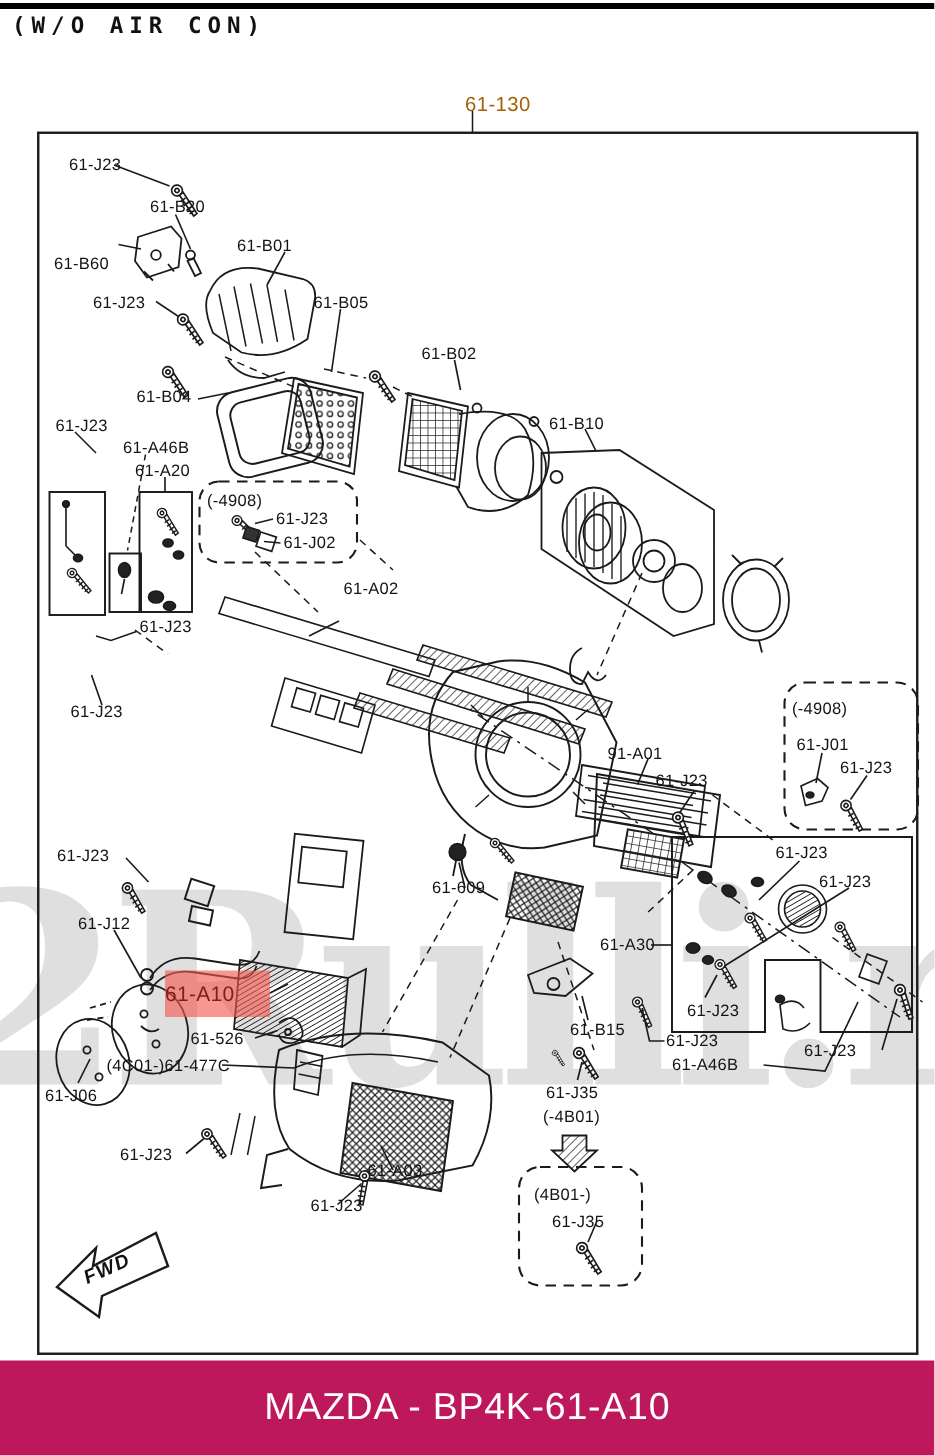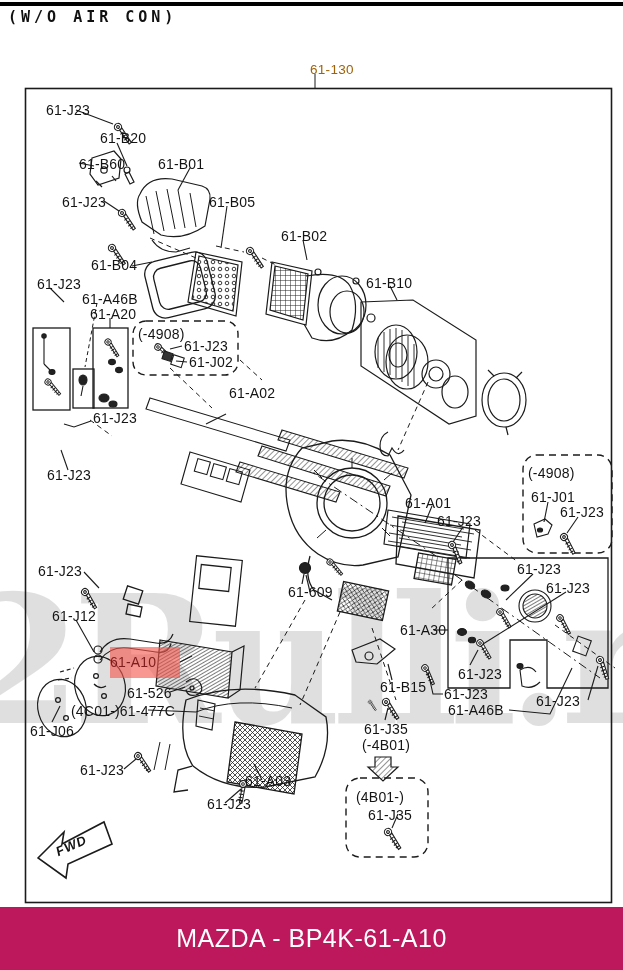--- a/index.html
+++ b/index.html
@@ -19,21 +19,21 @@
   }
   .watermark{
     position:absolute;left:-42px;top:556px;z-index:0;
     font-family:"DejaVu Serif",serif;font-weight:700;
     font-size:178px;letter-spacing:-9px;color:rgba(0,0,0,0.125);
     white-space:nowrap;user-select:none;
   }
   svg.lineart{position:absolute;left:0;top:0;z-index:1;}
   #labels-layer{position:absolute;left:0;top:0;width:623px;height:970px;z-index:2;pointer-events:none;}
   .plabel{
-    position:absolute;font-size:14px;color:#141414;letter-spacing:.2px;
+    position:absolute;font-size:11px;color:#141414;letter-spacing:.2px;
     white-space:nowrap;line-height:15px;
   }
   .plabel.highlight{
     width:70px;height:31px;line-height:31px;
     background:rgba(244,87,77,0.62);color:#7e1d1c;font-size:14px;
   }
   .fwd-label{
     position:absolute;left:55px;top:838px;z-index:2;
     font-size:13px;font-weight:700;font-style:italic;color:#111;
     transform:rotate(-24deg);letter-spacing:1px;
@@ -337,37 +337,37 @@
     <path d="M180,662 L192,656"></path>
     <path d="M170,692 L185,687"></path>
     <path d="M148,710 L196,712"></path>
     <path d="M52,722 L60,706"></path>
   </g>
 </svg>
 
 <div id="labels-layer">
     <div class="plabel" style="left: 46px; top: 103px;">61-J23</div>
     <div class="plabel" style="left: 100px; top: 131px;">61-B20</div>
-    <div class="plabel" style="left: 36px; top: 157px; margin-left: 43px;">61-B60</div>
+    <div class="plabel" style="left: 36px; top: 169px;">61-B60</div>
     <div class="plabel" style="left: 158px; top: 157px;">61-B01</div>
     <div class="plabel" style="left: 62px; top: 195px;">61-J23</div>
     <div class="plabel" style="left: 209px; top: 195px;">61-B05</div>
     <div class="plabel" style="left: 281px; top: 229px;">61-B02</div>
     <div class="plabel" style="left: 91px; top: 258px;">61-B04</div>
     <div class="plabel" style="left: 37px; top: 277px;">61-J23</div>
     <div class="plabel" style="left: 82px; top: 292px;">61-A46B</div>
     <div class="plabel" style="left: 90px; top: 307px;">61-A20</div>
     <div class="plabel" style="left: 138px; top: 327px;">(-4908)</div>
     <div class="plabel" style="left: 184px; top: 339px;">61-J23</div>
     <div class="plabel" style="left: 189px; top: 355px;">61-J02</div>
     <div class="plabel" style="left: 366px; top: 276px;">61-B10</div>
     <div class="plabel" style="left: 229px; top: 386px;">61-A02</div>
     <div class="plabel" style="left: 93px; top: 411px;">61-J23</div>
     <div class="plabel" style="left: 47px; top: 468px;">61-J23</div>
-    <div class="plabel" style="left: 405px; top: 496px;">61-A01</div>
+    <div class="plabel" style="left: 405px; top: 496px;">91-A01</div>
     <div class="plabel" style="left: 437px; top: 514px;">61-J23</div>
     <div class="plabel" style="left: 528px; top: 466px;">(-4908)</div>
     <div class="plabel" style="left: 531px; top: 490px;">61-J01</div>
     <div class="plabel" style="left: 560px; top: 505px;">61-J23</div>
     <div class="plabel" style="left: 517px; top: 562px;">61-J23</div>
     <div class="plabel" style="left: 546px; top: 581px;">61-J23</div>
     <div class="plabel" style="left: 288px; top: 585px;">61-609</div>
     <div class="plabel" style="left: 400px; top: 623px;">61-A30</div>
     <div class="plabel" style="left: 458px; top: 667px;">61-J23</div>
     <div class="plabel" style="left: 444px; top: 687px;">61-J23</div>

